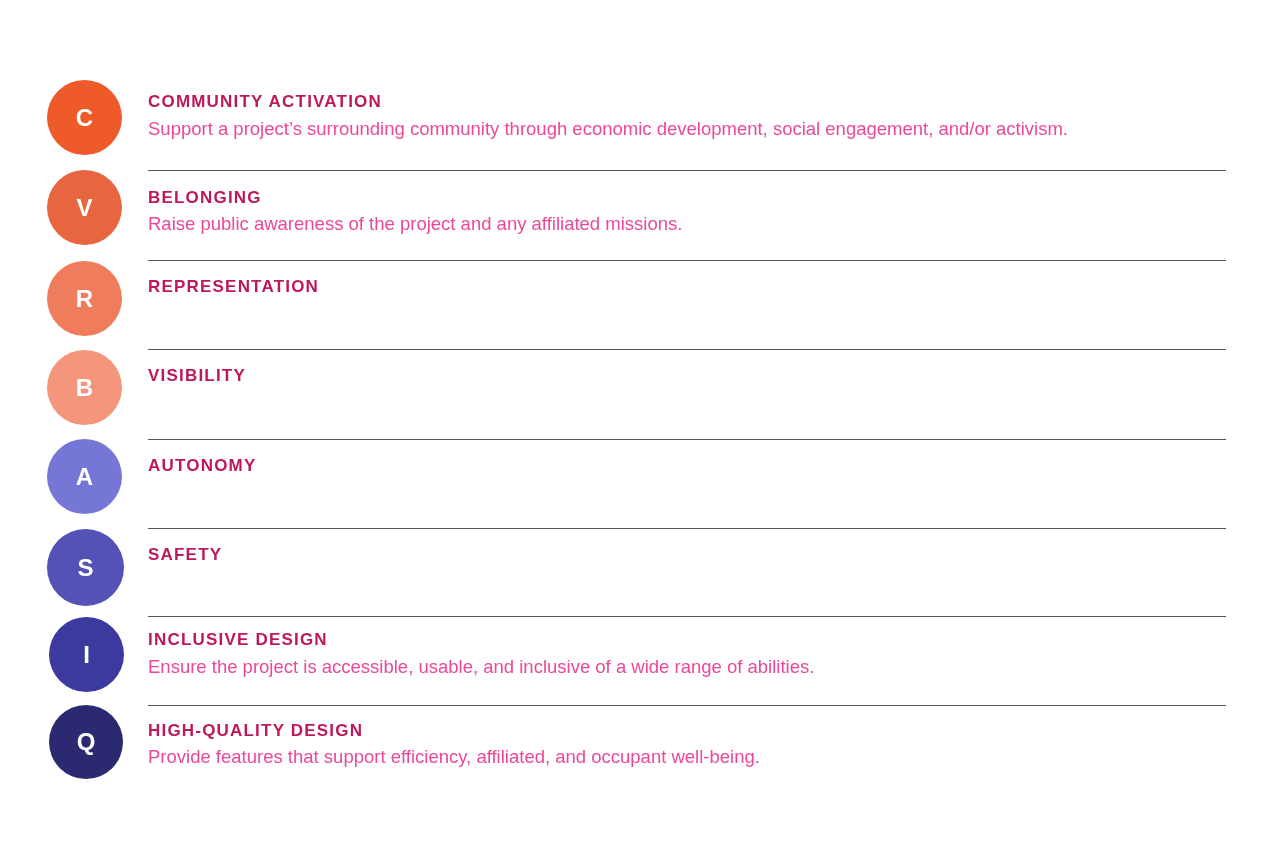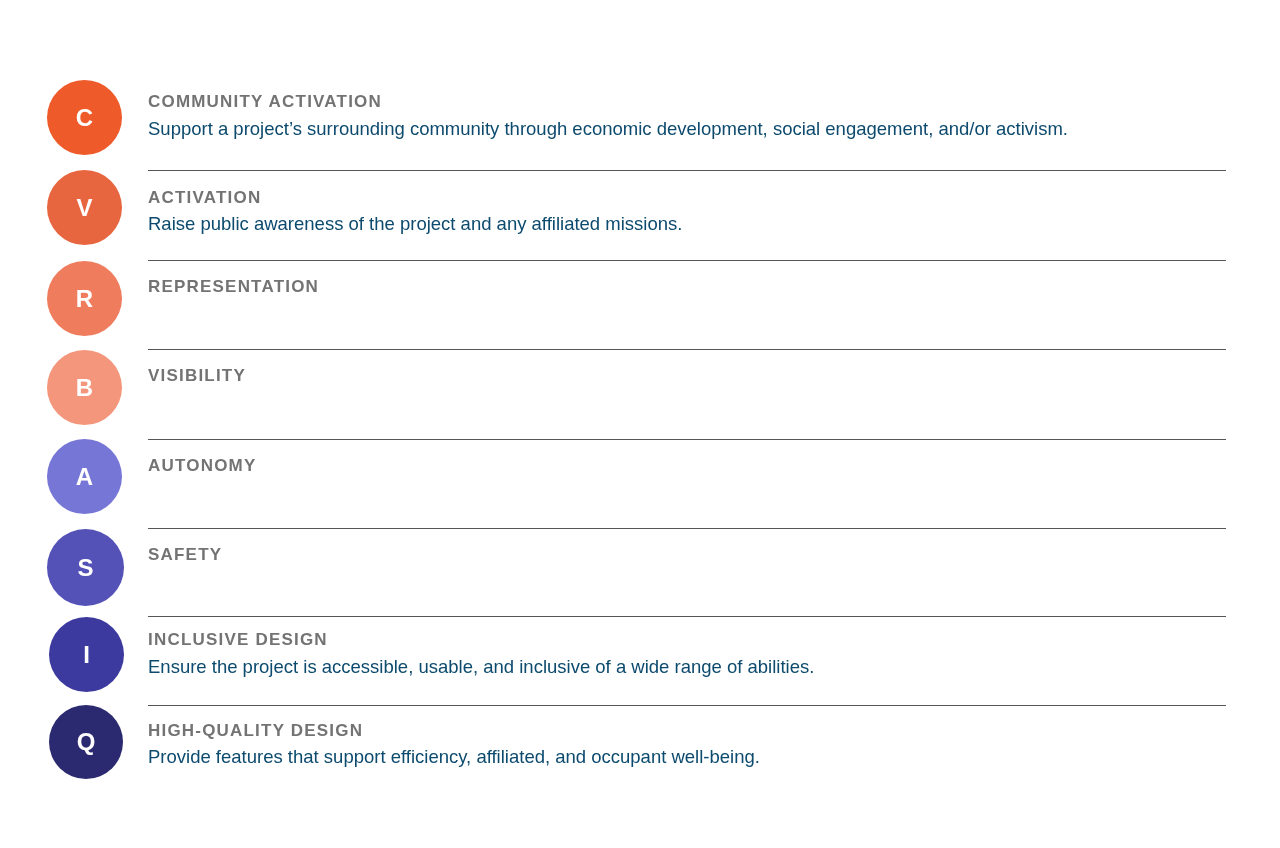--- a/index.html
+++ b/index.html
@@ -1,36 +1,36 @@
 <!DOCTYPE html>
 <html><head>
 <meta charset="utf-8">
 <style>
   html,body{margin:0;padding:0;background:#fff;}
   body{width:1280px;height:848px;position:relative;overflow:hidden;font-family:"Liberation Sans",sans-serif;color:#111;}
   .item{position:absolute;left:0;width:1280px;height:80px;}
   .circle{position:absolute;left:47px;width:75px;height:75px;border-radius:50%;color:#fff;font-weight:bold;font-size:24px;display:flex;align-items:center;justify-content:center;font-family:"Liberation Sans",sans-serif;}
-  .title{position:absolute;left:148px;font-weight:bold;font-size:17px;letter-spacing:1.2px;color:#737373;}
-  .desc{position:absolute;left:148px;font-size:18.5px;color:#0c4a6e;white-space:nowrap;}
+  .title{position:absolute;left:148px;font-weight:bold;font-size:17px;letter-spacing:1.2px;color:#be185d;}
+  .desc{position:absolute;left:148px;font-size:18.5px;color:#ec4899;white-space:nowrap;}
   .rule{position:absolute;left:148px;width:1078px;height:1px;background:#555;}
 </style>
 </head>
 <body>
 
 <div>
   <div class="item" style="top:80px">
     <div class="circle" style="top:0;background:#EE5A2A">C</div>
     <div class="title" style="top:12px">COMMUNITY ACTIVATION</div>
     <div class="desc" style="top:38px">Support a project’s surrounding community through economic development, social engagement, and/or activism.</div>
   </div>
   <div class="rule" style="top:170px"></div>
 
   <div class="item" style="top:170px">
     <div class="circle" style="top:0;background:#E8663F">V</div>
-    <div class="title" style="top:18px">ACTIVATION</div>
+    <div class="title" style="top:18px">BELONGING</div>
     <div class="desc" style="top:43px">Raise public awareness of the project and any affiliated missions.</div>
   </div>
   <div class="rule" style="top:260px"></div>
 
   <div class="item" style="top:261px">
     <div class="circle" style="top:0;background:#EF7C5C">R</div>
     <div class="title" style="top:16px">REPRESENTATION</div>
   </div>
   <div class="rule" style="top:349px"></div>
 

